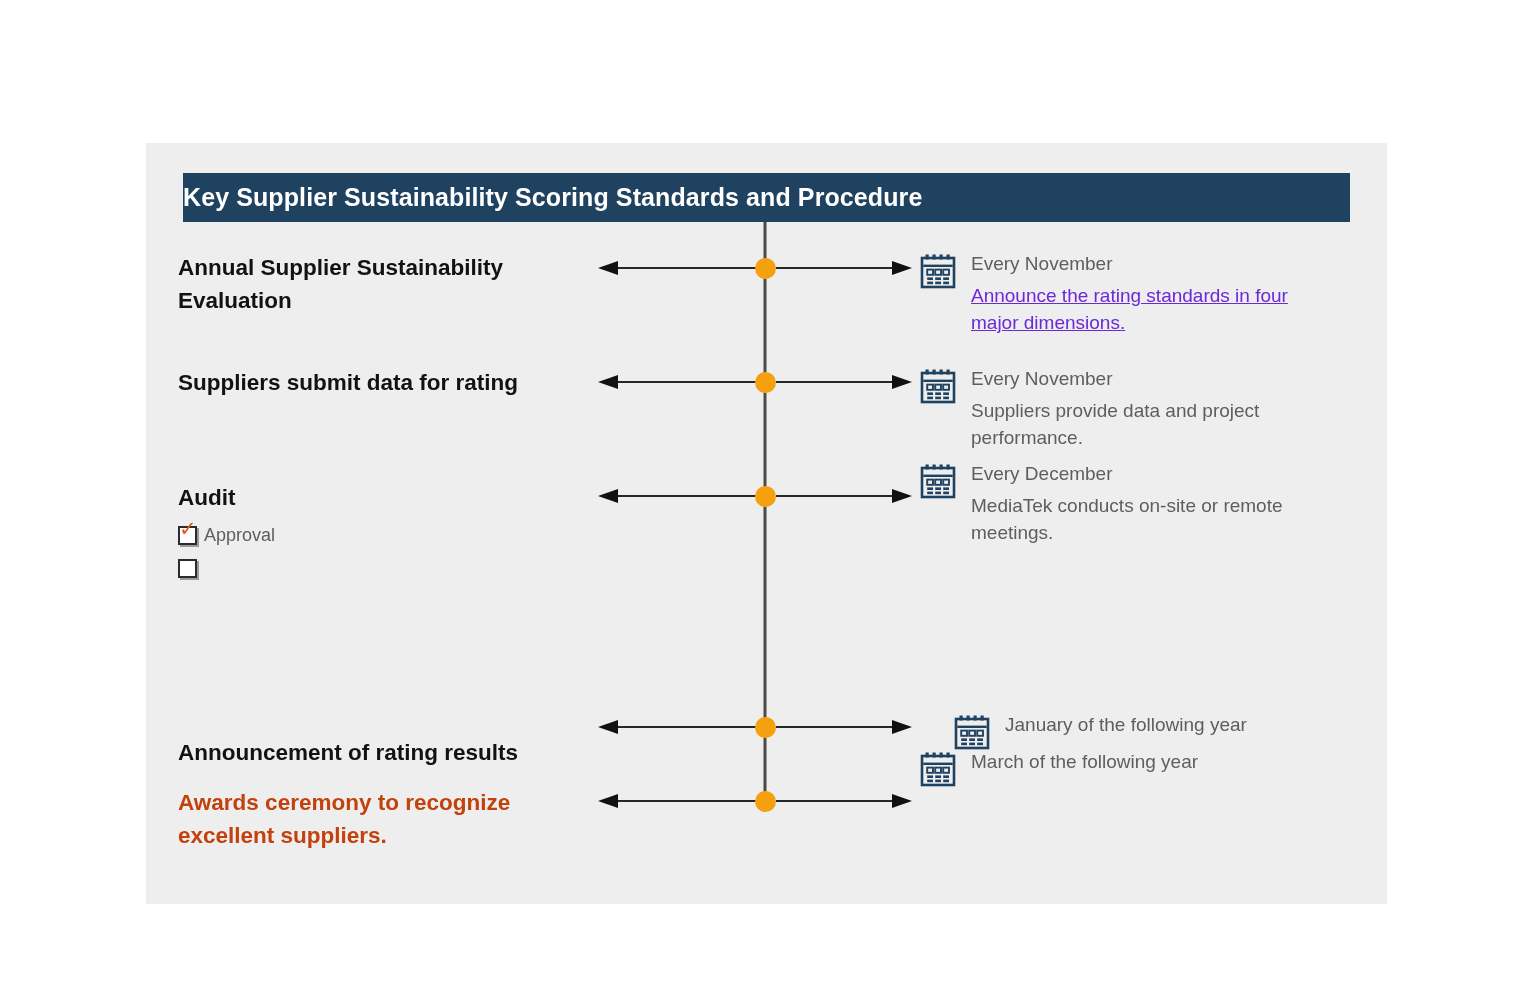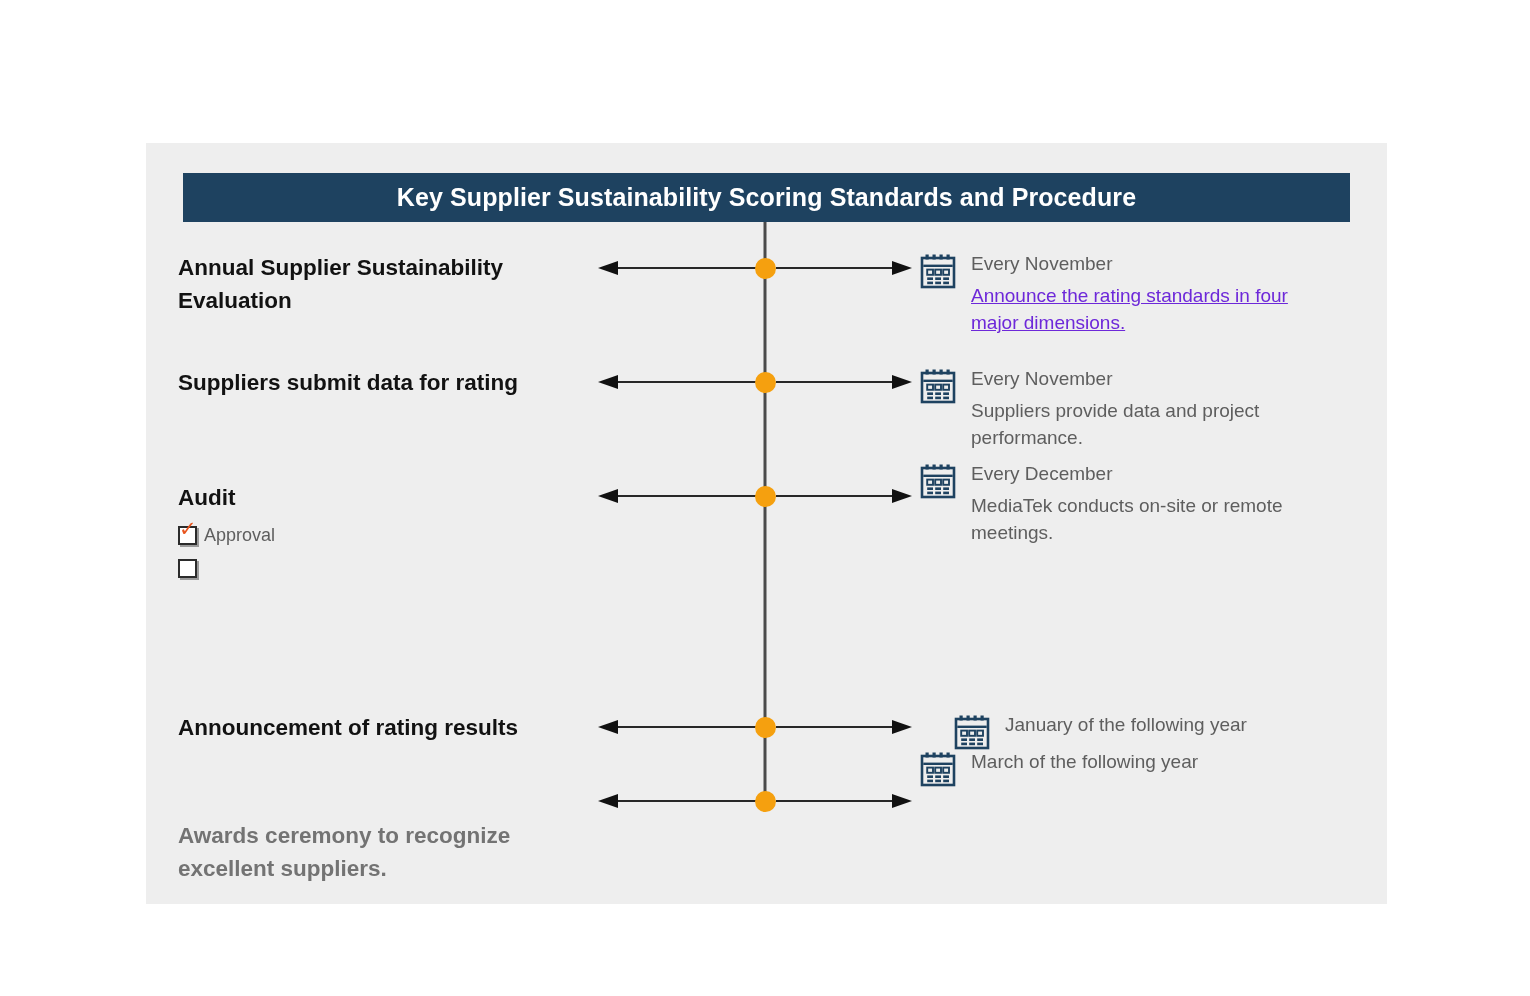--- a/index.html
+++ b/index.html
@@ -29,21 +29,20 @@
   
   #header-bar {
     position: absolute;
     left: 37px;            
     top: 30px;             
     width: 1167px;
     height: 49px;
     background: #1e4260;
     display: flex;
     align-items: center;
-    justify-content: center;
   }
   #header-bar .title {
     color: #ffffff;
     font-size: 25px;
     font-weight: bold;
     letter-spacing: 0.1px;
     white-space: nowrap;
   }
 
   
@@ -288,21 +287,21 @@
           <rect x="15.2" y="28.6" width="5.8" height="2.6" fill="#1e4260"></rect>
           <rect x="23.2" y="28.6" width="5.8" height="2.6" fill="#1e4260"></rect>
         </svg></span>
       <div>
         <p class="date-text" style="color: rgb(94, 94, 94);">Every December</p>
         <p class="note-text" style="color: rgb(94, 94, 94);">MediaTek conducts on-site or remote
 meetings.</p>
       </div>
     </div>
     <div class="row-left" style="top: 711px;">
-      <p class="row-title" style="color: rgb(18, 18, 18);">Announcement of rating results</p>
+      <p class="row-title" style="color: rgb(18, 18, 18); margin-top: 25px;">Announcement of rating results</p>
     </div>
     <div class="arrow-left" style="top: 718px;"><svg width="158" height="18" viewBox="0 0 158 18">
         <rect y="8.1" height="1.8" fill="#111111" x="18" width="140"></rect>
         <polygon fill="#111111" points="0,9 20,2 20,16"></polygon>
       </svg></div>
     <div class="arrow-right" style="top: 718px;"><svg width="136" height="18" viewBox="0 0 136 18">
         <rect y="8.1" height="1.8" fill="#111111" x="0" width="118"></rect>
         <polygon fill="#111111" points="136,9 116,2 116,16"></polygon>
       </svg></div>
     <div class="node-dot" style="top: 716.5px; background: rgb(245, 160, 15);"></div>
@@ -322,21 +321,21 @@
           <rect x="23.2" y="24.4" width="5.8" height="2.6" fill="#1e4260"></rect>
           <rect x="7.2" y="28.6" width="5.8" height="2.6" fill="#1e4260"></rect>
           <rect x="15.2" y="28.6" width="5.8" height="2.6" fill="#1e4260"></rect>
           <rect x="23.2" y="28.6" width="5.8" height="2.6" fill="#1e4260"></rect>
         </svg></span>
       <div>
         <p class="date-text" style="color: rgb(94, 94, 94);">January of the following year</p>
       </div>
     </div>
     <div class="row-left" style="top: 786px;">
-      <p class="row-title" style="color: #737373; margin-top: 33px;">Awards ceremony to recognize
+      <p class="row-title" style="color: #c2410c;">Awards ceremony to recognize
 excellent suppliers.</p>
     </div>
     <div class="arrow-left" style="top: 792px;"><svg width="158" height="18" viewBox="0 0 158 18">
         <rect y="8.1" height="1.8" fill="#111111" x="18" width="140"></rect>
         <polygon fill="#111111" points="0,9 20,2 20,16"></polygon>
       </svg></div>
     <div class="arrow-right" style="top: 792px;"><svg width="136" height="18" viewBox="0 0 136 18">
         <rect y="8.1" height="1.8" fill="#111111" x="0" width="118"></rect>
         <polygon fill="#111111" points="136,9 116,2 116,16"></polygon>
       </svg></div>

